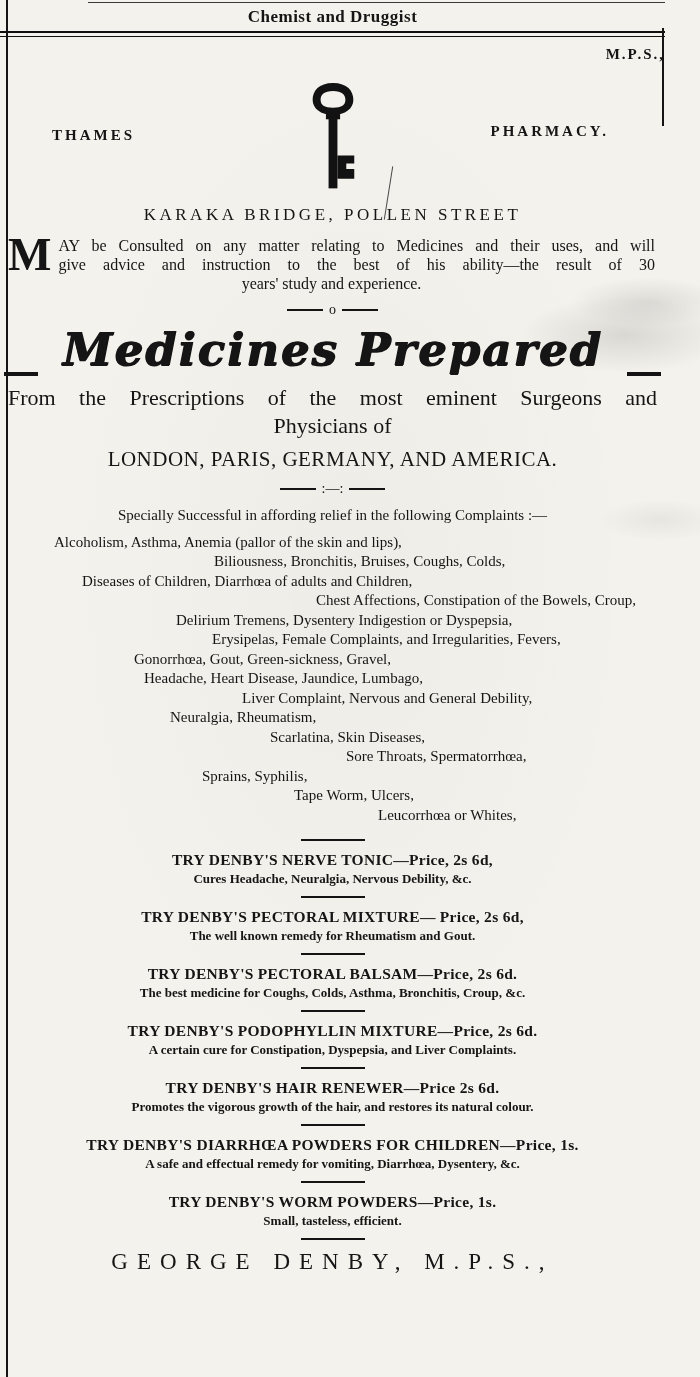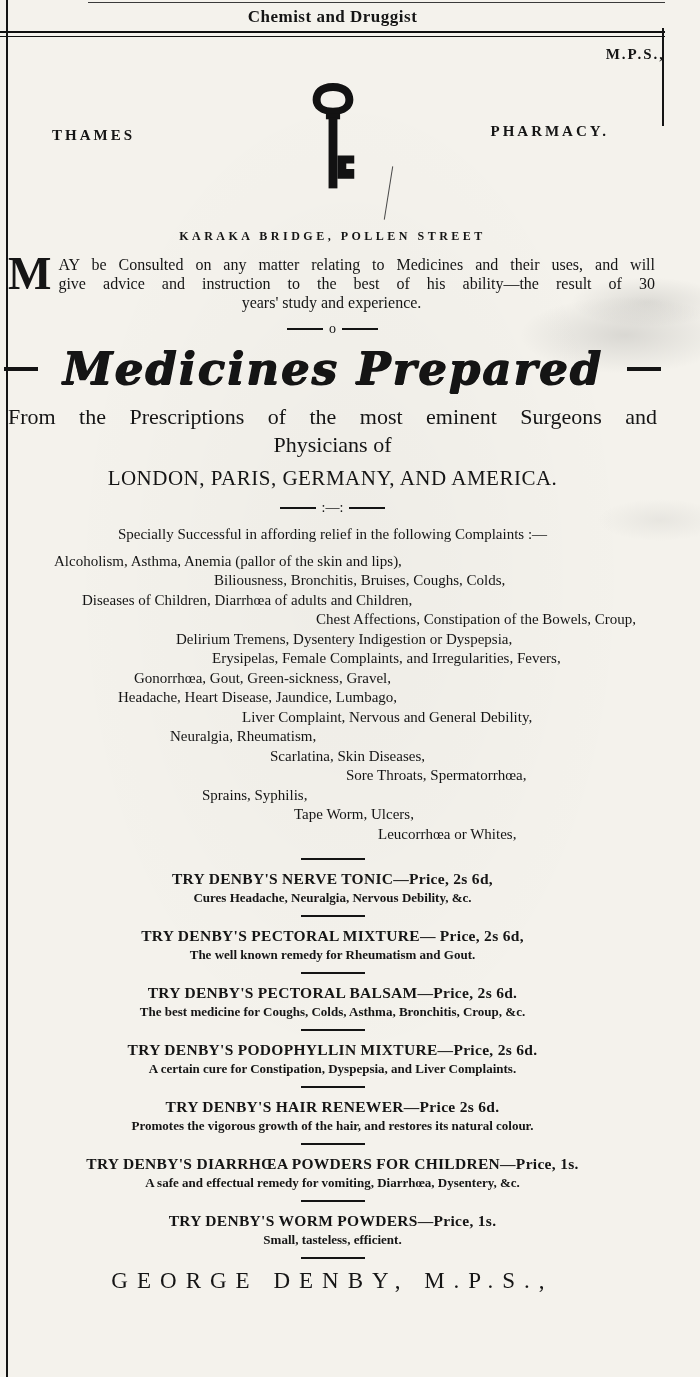--- a/index.html
+++ b/index.html
@@ -25,32 +25,32 @@
   .dbl-rule{height:3px;border-top:2px solid #101010;border-bottom:1px solid #101010;margin-top:4px;}
 
   .title-name{font-size:34px;font-weight:bold;text-align:center;letter-spacing:17px;word-spacing:22px;margin-top:44px;text-indent:17px;}
   .mps{font-size:15px;font-weight:bold;letter-spacing:2px;text-align:right;margin-top:9px;}
 
   .key-row{position:relative;height:120px;margin-top:18px;}
   .key-wrap{position:absolute;left:50%;transform:translateX(-50%);top:0;}
   .loc-left{position:absolute;left:52px;top:46px;font-weight:bold;font-size:15px;letter-spacing:3px;}
   .loc-right{position:absolute;right:56px;top:42px;font-weight:bold;font-size:15px;letter-spacing:3px;}
 
-  .address{text-align:center;font-size:12px;font-weight:bold;letter-spacing:3.5px;margin-top:28px;}
+  .address{text-align:center;font-size:17px;font-weight:normal;letter-spacing:3.5px;margin-top:4px;}
 
   .intro{padding:0 10px 0 8px;margin-top:11px;font-size:16px;line-height:19px;}
   .dropcap{float:left;font-size:46px;line-height:38px;height:38px;font-weight:bold;margin:0 7px 0 0;}
   .j{text-align:justify;text-align-last:justify;}
   .intro-line3{text-align:center;clear:left;}
 
   .rule-mid{display:flex;align-items:center;justify-content:center;gap:6px;margin:10px 0 2px;}
   .rule-mid .bar{width:36px;height:2px;background:#141414;}
   .rule-mid .mid{font-size:14px;line-height:1;}
 
-  .med-head{display:flex;align-items:center;justify-content:center;gap:24px;margin:6px 0 2px;}
+  .med-head{display:flex;align-items:flex-end;justify-content:center;gap:24px;margin:6px 0 2px;}
   .med-head .bar{width:34px;height:4px;background:#141414;}
   .med-head .txt{
     font-family:"DejaVu Serif",serif;font-style:italic;font-weight:bold;
     font-size:45px;letter-spacing:2px;text-shadow:1.3px 0 0 currentColor, .6px .6px 0 currentColor;
   }
 
   .presc{font-size:22px;line-height:28px;padding:0 8px;margin-top:8px;}
   .presc-l2{text-align:center;}
   .cities{font-size:21px;letter-spacing:.5px;text-align:center;margin-top:7px;}
 
@@ -131,21 +131,21 @@
 
   <div class="complaints">
     <div class="c-intro">Specially Successful in affording relief in the following Complaints :—</div>
     <div class="c-line" style="margin-left:0">Alcoholism, Asthma, Anemia (pallor of the skin and lips),</div>
     <div class="c-line" style="margin-left:160px">Biliousness, Bronchitis, Bruises, Coughs, Colds,</div>
     <div class="c-line" style="margin-left:28px">Diseases of Children, Diarrhœa of adults and Children,</div>
     <div class="c-line" style="margin-left:262px">Chest Affections, Constipation of the Bowels, Croup,</div>
     <div class="c-line" style="margin-left:122px">Delirium Tremens, Dysentery Indigestion or Dyspepsia,</div>
     <div class="c-line" style="margin-left:158px">Erysipelas, Female Complaints, and Irregularities, Fevers,</div>
     <div class="c-line" style="margin-left:80px">Gonorrhœa, Gout, Green-sickness, Gravel,</div>
-    <div class="c-line" style="margin-left:64px">Headache, Heart Disease, Jaundice, Lumbago,</div>
+    <div class="c-line" style="margin-left:90px">Headache, Heart Disease, Jaundice, Lumbago,</div>
     <div class="c-line" style="margin-left:188px">Liver Complaint, Nervous and General Debility,</div>
     <div class="c-line" style="margin-left:116px">Neuralgia, Rheumatism,</div>
     <div class="c-line" style="margin-left:216px">Scarlatina, Skin Diseases,</div>
     <div class="c-line" style="margin-left:292px">Sore Throats, Spermatorrhœa,</div>
     <div class="c-line" style="margin-left:148px">Sprains, Syphilis,</div>
     <div class="c-line" style="margin-left:240px">Tape Worm, Ulcers,</div>
     <div class="c-line" style="margin-left:324px">Leucorrhœa or Whites,</div>
   </div>
 
   <div class="products">

